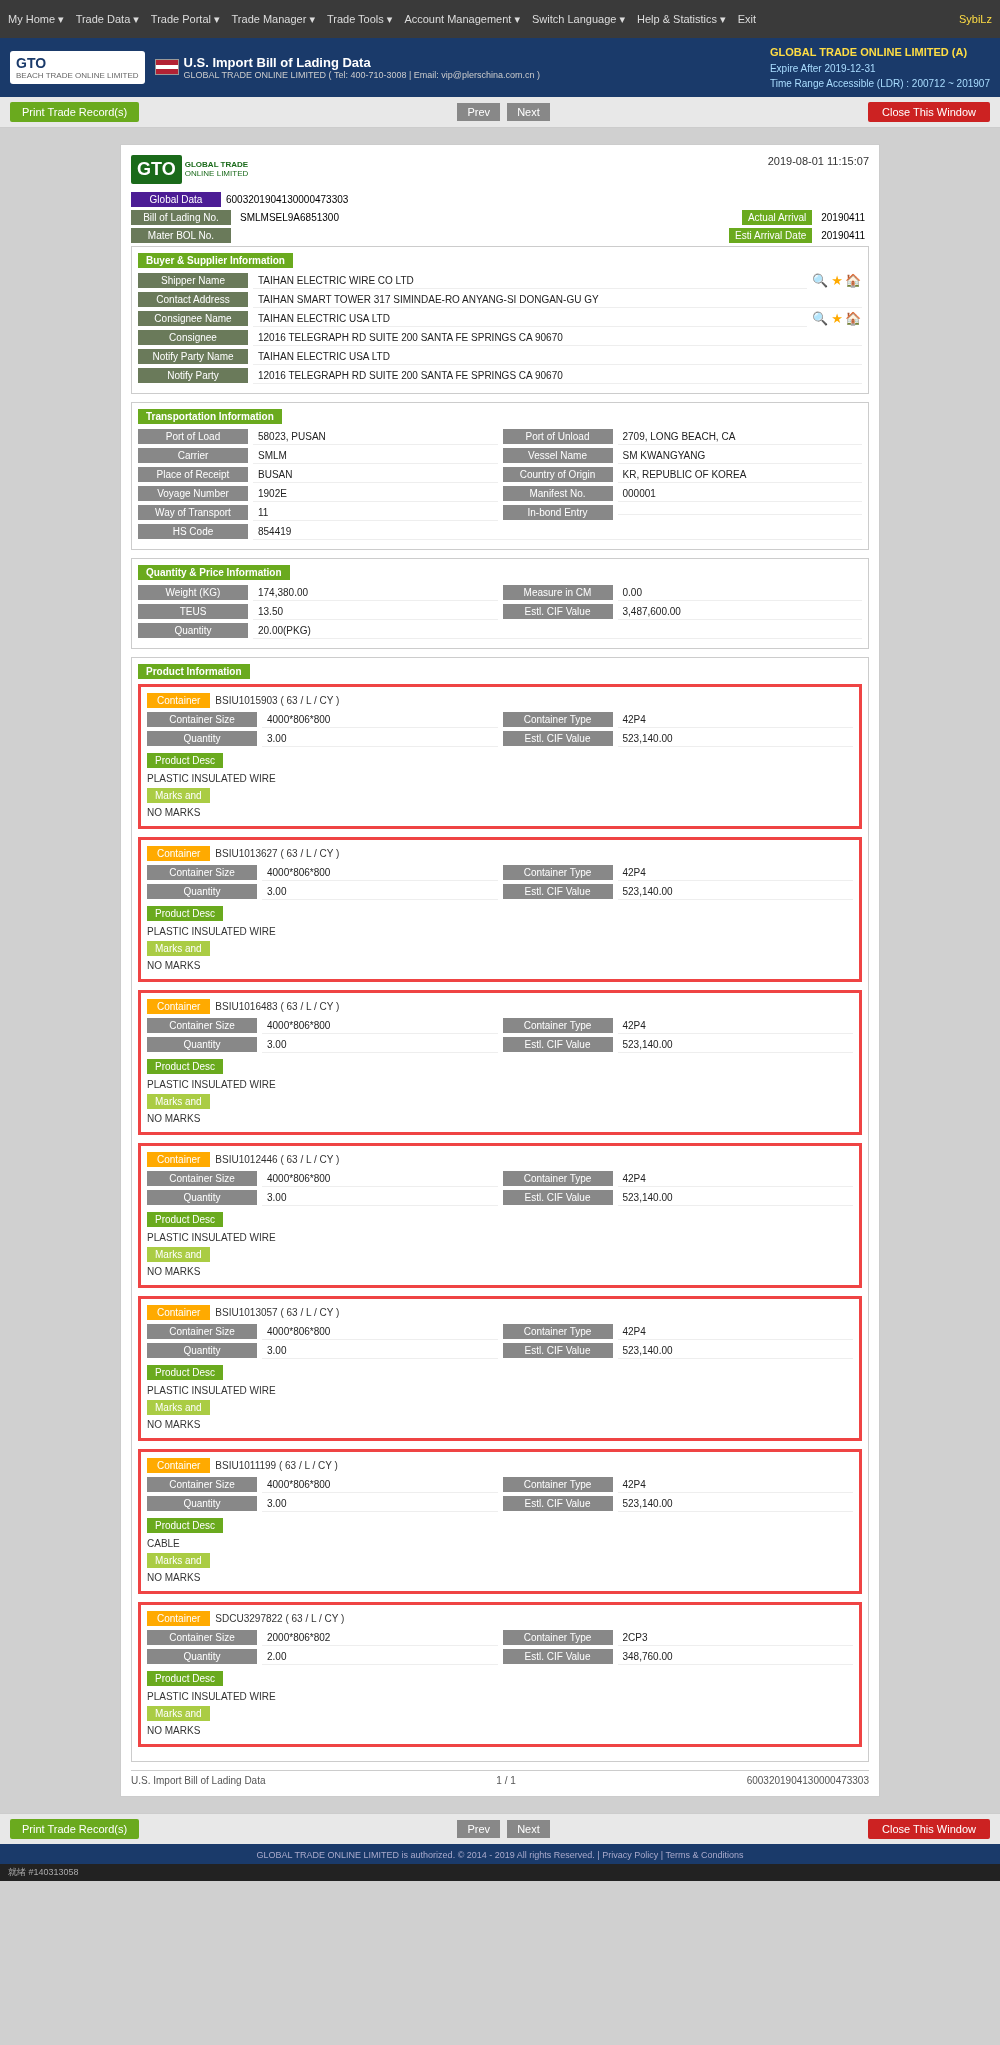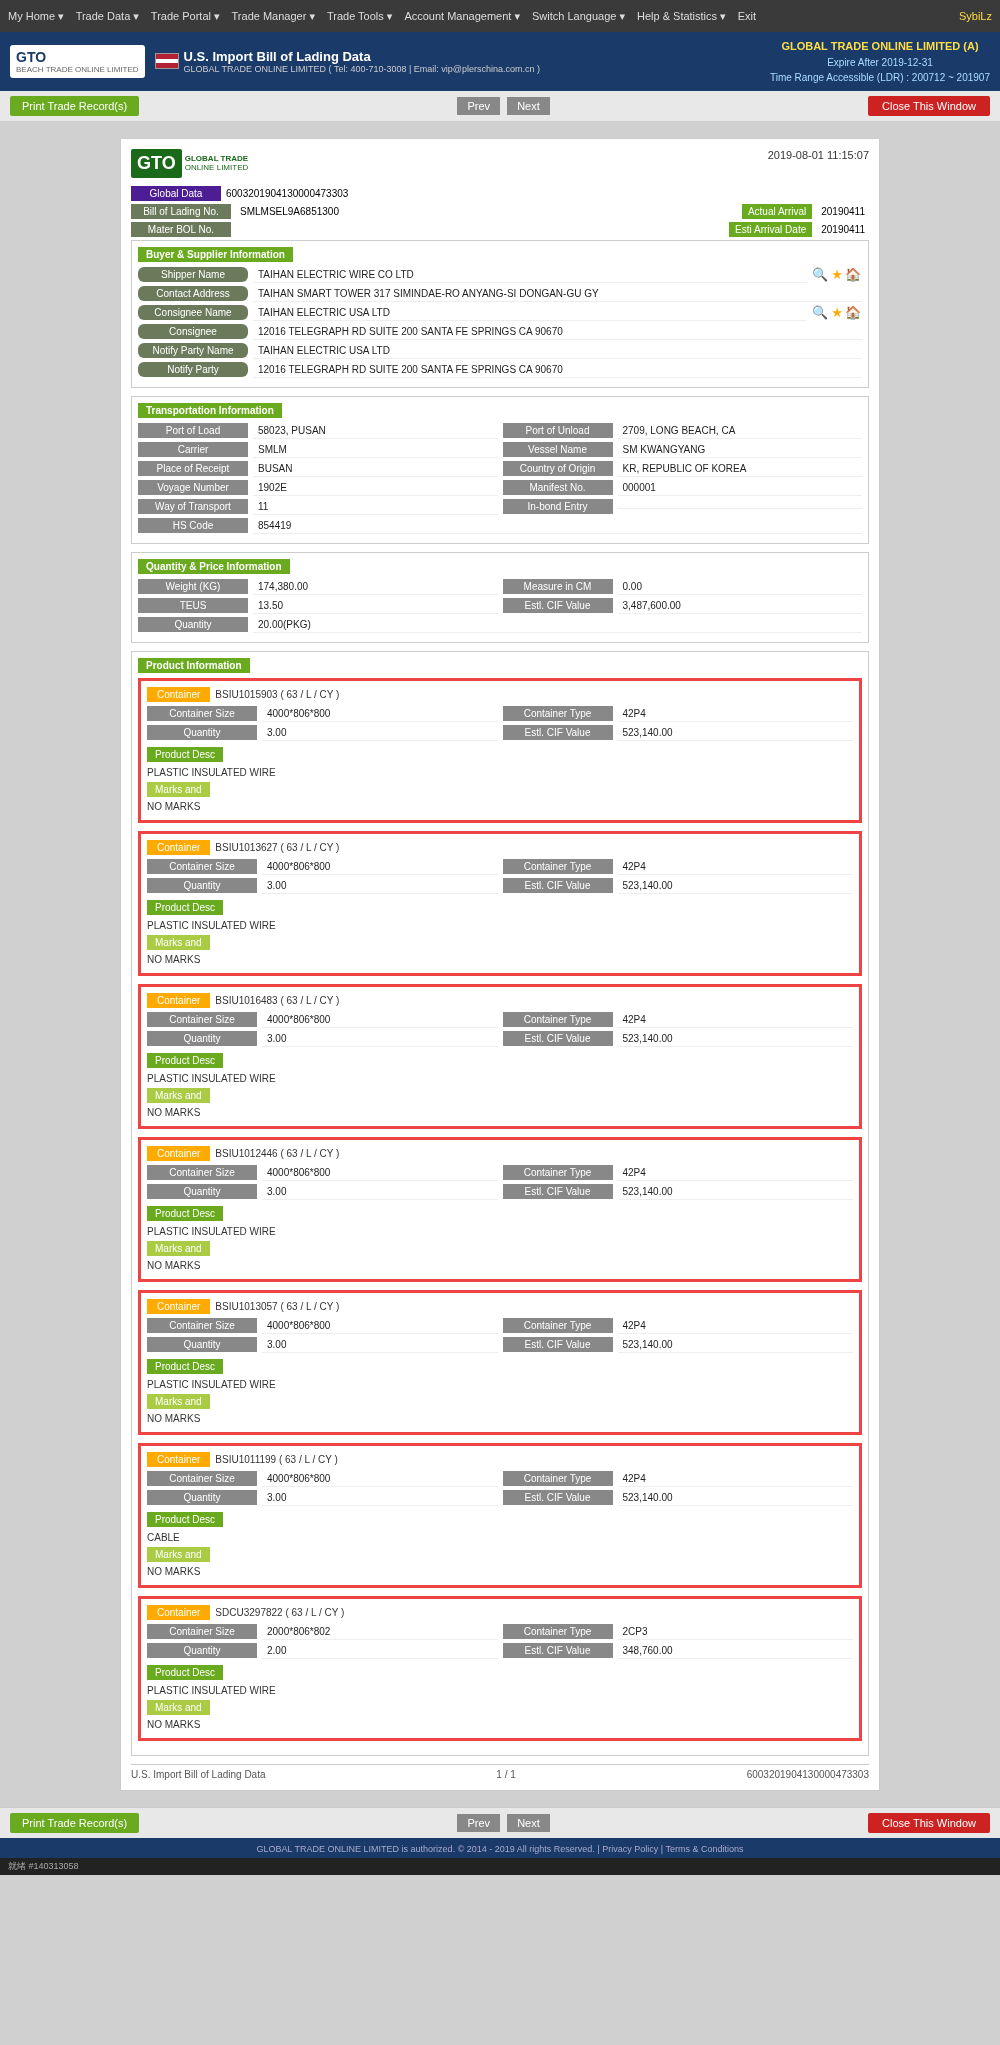--- a/index.html
+++ b/index.html
@@ -1,47 +1,47 @@
 <!DOCTYPE html>
 <html><head>
   <meta charset="utf-8">
   <style>
     * { margin: 0; padding: 0; box-sizing: border-box; }
     body { font-family: Arial, sans-serif; font-size: 11px; background: #d0d0d0; width: 1000px; }
     
     
-    .top-nav { background: #3a3a3a; color: #ddd; display: flex; align-items: center; padding: 3px 8px; font-size: 11px; gap: 12px; height: 32px; }
+    .top-nav { background: #3a3a3a; color: #ddd; display: flex; align-items: center; padding: 3px 8px; font-size: 11px; gap: 12px; height: 38px; }
     .top-nav span { cursor: pointer; }
     
     
     .header { background: #1a3a6a; display: flex; align-items: center; padding: 6px 10px; justify-content: space-between; }
     .header-left { display: flex; align-items: center; gap: 10px; }
     .logo-box { background: white; padding: 4px 6px; border-radius: 3px; }
     .logo-text { color: #1a3a6a; font-weight: bold; font-size: 14px; }
     .logo-sub { color: #666; font-size: 8px; }
-    .header-right { text-align: center; color: #aaddff; font-size: 10px; line-height: 1.5; }
+    .header-right { text-align: left; color: #aaddff; font-size: 10px; line-height: 1.5; }
     .header-right .company { color: #ffdd44; font-weight: bold; font-size: 11px; }
     
     
     .top-bar { background: #e8e8e8; display: flex; align-items: center; justify-content: space-between; padding: 5px 10px; border-bottom: 1px solid #ccc; }
     .btn-print { background: #6aaa1e; color: white; border: none; padding: 4px 12px; font-size: 11px; cursor: pointer; border-radius: 2px; }
     .btn-nav { background: #888; color: white; border: none; padding: 3px 10px; font-size: 11px; cursor: pointer; margin: 0 2px; }
     .btn-close { background: #cc2222; color: white; border: none; padding: 4px 14px; font-size: 11px; cursor: pointer; border-radius: 2px; }
     
     
     .main-content { background: white; margin: 8px auto; width: 760px; padding: 10px; border: 1px solid #ccc; }
     
     
     .doc-header { display: flex; justify-content: space-between; align-items: flex-start; margin-bottom: 8px; }
     .gto-logo { text-align: center; }
     
     
     .section { border: 1px solid #ccc; margin-bottom: 8px; padding: 6px; }
     .section-row { display: flex; margin-bottom: 3px; align-items: center; }
-    .label-cell { background: #6a7a5a; color: white; padding: 2px 8px; font-size: 10px; min-width: 110px; text-align: center; margin-right: 5px; white-space: nowrap; border-radius: 6px; }
+    .label-cell { background: #6a7a5a; color: white; padding: 2px 8px; font-size: 10px; min-width: 110px; text-align: center; margin-right: 5px; white-space: nowrap; }
     .label-cell-gray { background: #888; color: white; padding: 2px 8px; font-size: 10px; min-width: 110px; text-align: center; margin-right: 5px; white-space: nowrap; }
     .value-cell { font-size: 10px; color: #222; padding: 2px 5px; flex: 1; border-bottom: 1px solid #eee; }
     .section-title { background: #6aaa1e; color: white; padding: 2px 8px; font-size: 10px; font-weight: bold; display: inline-block; margin-bottom: 5px; }
     
     
     .two-col { display: flex; gap: 5px; }
     .two-col .half { flex: 1; display: flex; align-items: center; }
     
     
     .container-block { border: 3px solid #ef4444; margin-bottom: 8px; padding: 6px; }

